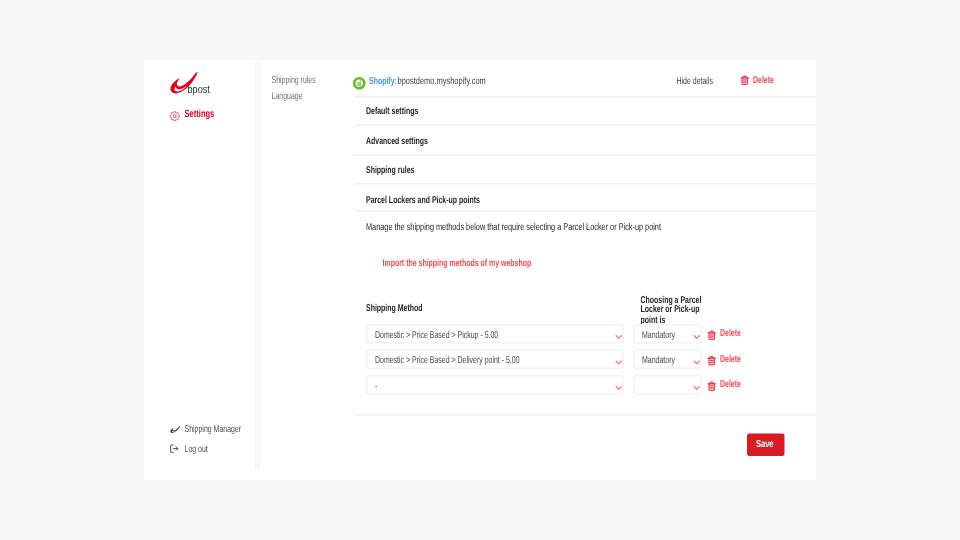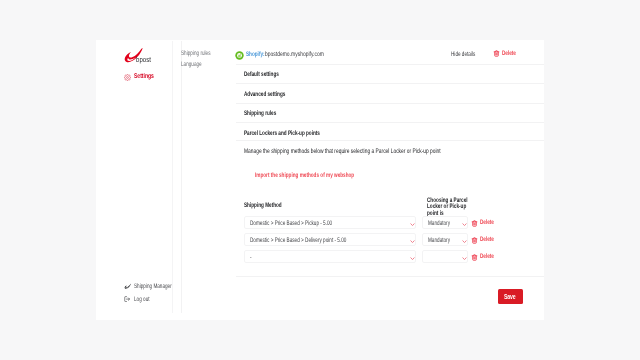--- a/index.html
+++ b/index.html
@@ -9,21 +9,21 @@
        text-rendering:geometricPrecision;}
 
   
   .tx{font-size:6.6px;transform:scaleX(.705) translateZ(0);transform-origin:left top;
       white-space:nowrap;display:block;line-height:7px;}
   svg{display:block;}
 
   .card{position:absolute;left:96px;top:40px;width:448px;height:280px;background:#ffffff;}
 
   
-  .sidebar{position:absolute;left:11px;top:0;width:76px;height:271px;}
+  .sidebar{position:absolute;left:0;top:0;width:76px;height:271px;}
   .sidebar-div{position:absolute;left:74px;top:1px;width:1px;height:272px;background:#f2f2f3;}
   .col2-div{position:absolute;left:0px;top:1px;width:1px;height:272px;background:#f4f4f5;}
   .logo{position:absolute;left:0px;top:0px;}
   .logo svg{display:block;}
   .logotext{position:absolute;left:28.6px;top:16.2px;color:#2b2c30;font-size:7.6px;transform:scaleX(.80) translateZ(0);}
   .nav-settings{position:absolute;left:17px;top:33px;}
   .nav-settings .gi{position:absolute;left:0;top:1.1px;}
   .nav-settings .lbl{position:absolute;left:10px;top:0;color:#d6001f;font-weight:bold;font-size:7px;transform:scaleX(.72) translateZ(0);}
   .sidebar-bottom{position:absolute;left:17px;top:242px;}
   .navrow{position:absolute;left:0;height:9px;}

